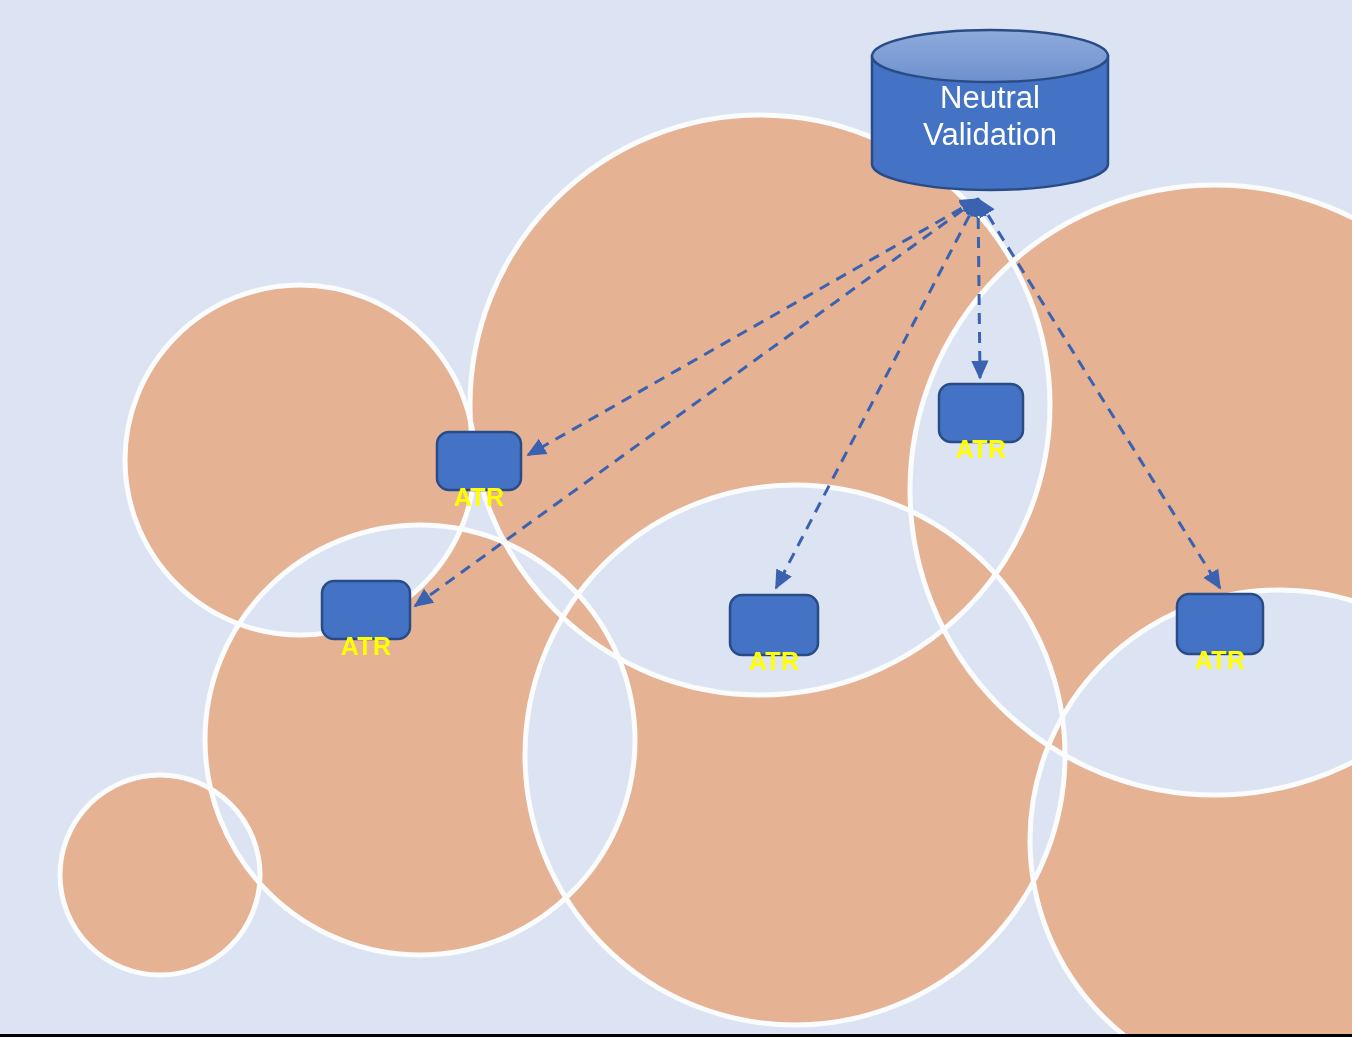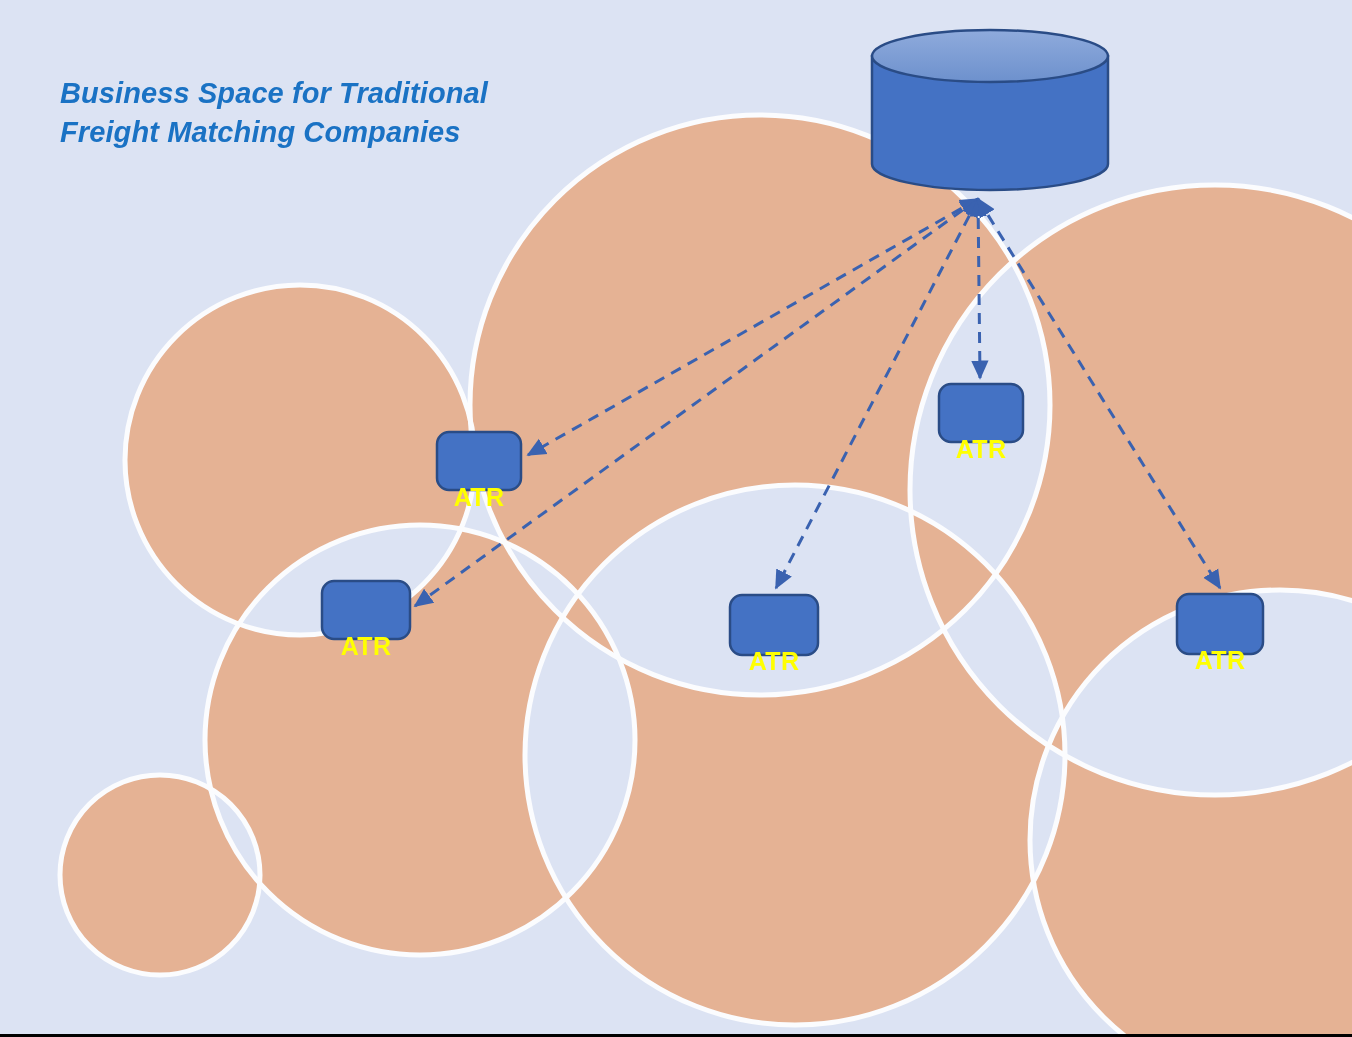--- a/index.html
+++ b/index.html
@@ -105,23 +105,23 @@
 
     <g id="nodes-layer">
         <rect x="437" y="432" width="84" height="58" rx="12" ry="12" fill="#4472c4" stroke="#2a4c86" stroke-width="2.5"></rect>
         <rect x="322" y="581" width="88" height="58" rx="12" ry="12" fill="#4472c4" stroke="#2a4c86" stroke-width="2.5"></rect>
         <rect x="730" y="595" width="88" height="60" rx="12" ry="12" fill="#4472c4" stroke="#2a4c86" stroke-width="2.5"></rect>
         <rect x="939" y="384" width="84" height="58" rx="12" ry="12" fill="#4472c4" stroke="#2a4c86" stroke-width="2.5"></rect>
         <rect x="1177" y="594" width="86" height="60" rx="12" ry="12" fill="#4472c4" stroke="#2a4c86" stroke-width="2.5"></rect>
       </g>
   </svg>
 
-  <div class="title-block" style="color: rgb(26, 114, 196);">Business Space for Traditional
-Freight Matching Companies</div>
 
+  <div class="cyl-label" style="left: 876px; width: 228px; color: rgb(255, 255, 255);">Neutral
+Validation</div>
 
   <div class="atr-label" style="left: 437px; top: 445px; width: 84px; color: rgb(255, 255, 0);">ATR</div>
   <div class="atr-label" style="left: 322px; top: 594px; width: 88px; color: rgb(255, 255, 0);">ATR</div>
   <div class="atr-label" style="left: 730px; top: 609px; width: 88px; color: rgb(255, 255, 0);">ATR</div>
   <div class="atr-label" style="left: 939px; top: 397px; width: 84px; color: rgb(255, 255, 0);">ATR</div>
   <div class="atr-label" style="left: 1177px; top: 608px; width: 86px; color: rgb(255, 255, 0);">ATR</div>
 
 </div>
 
 </body></html>

